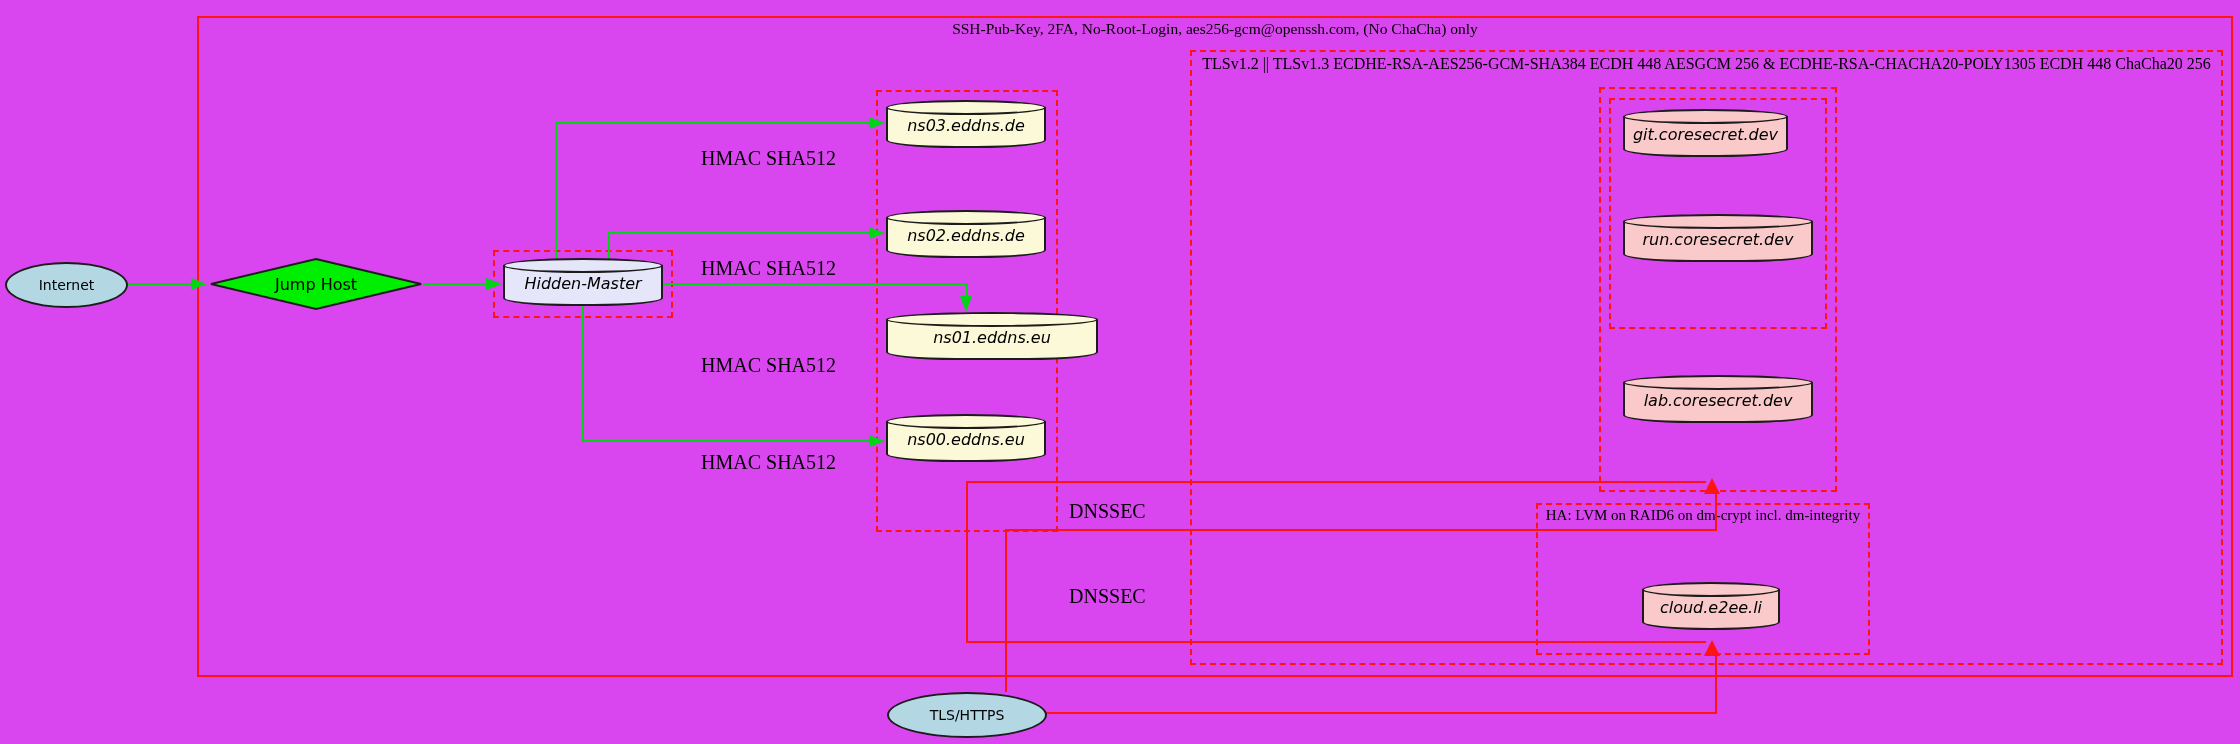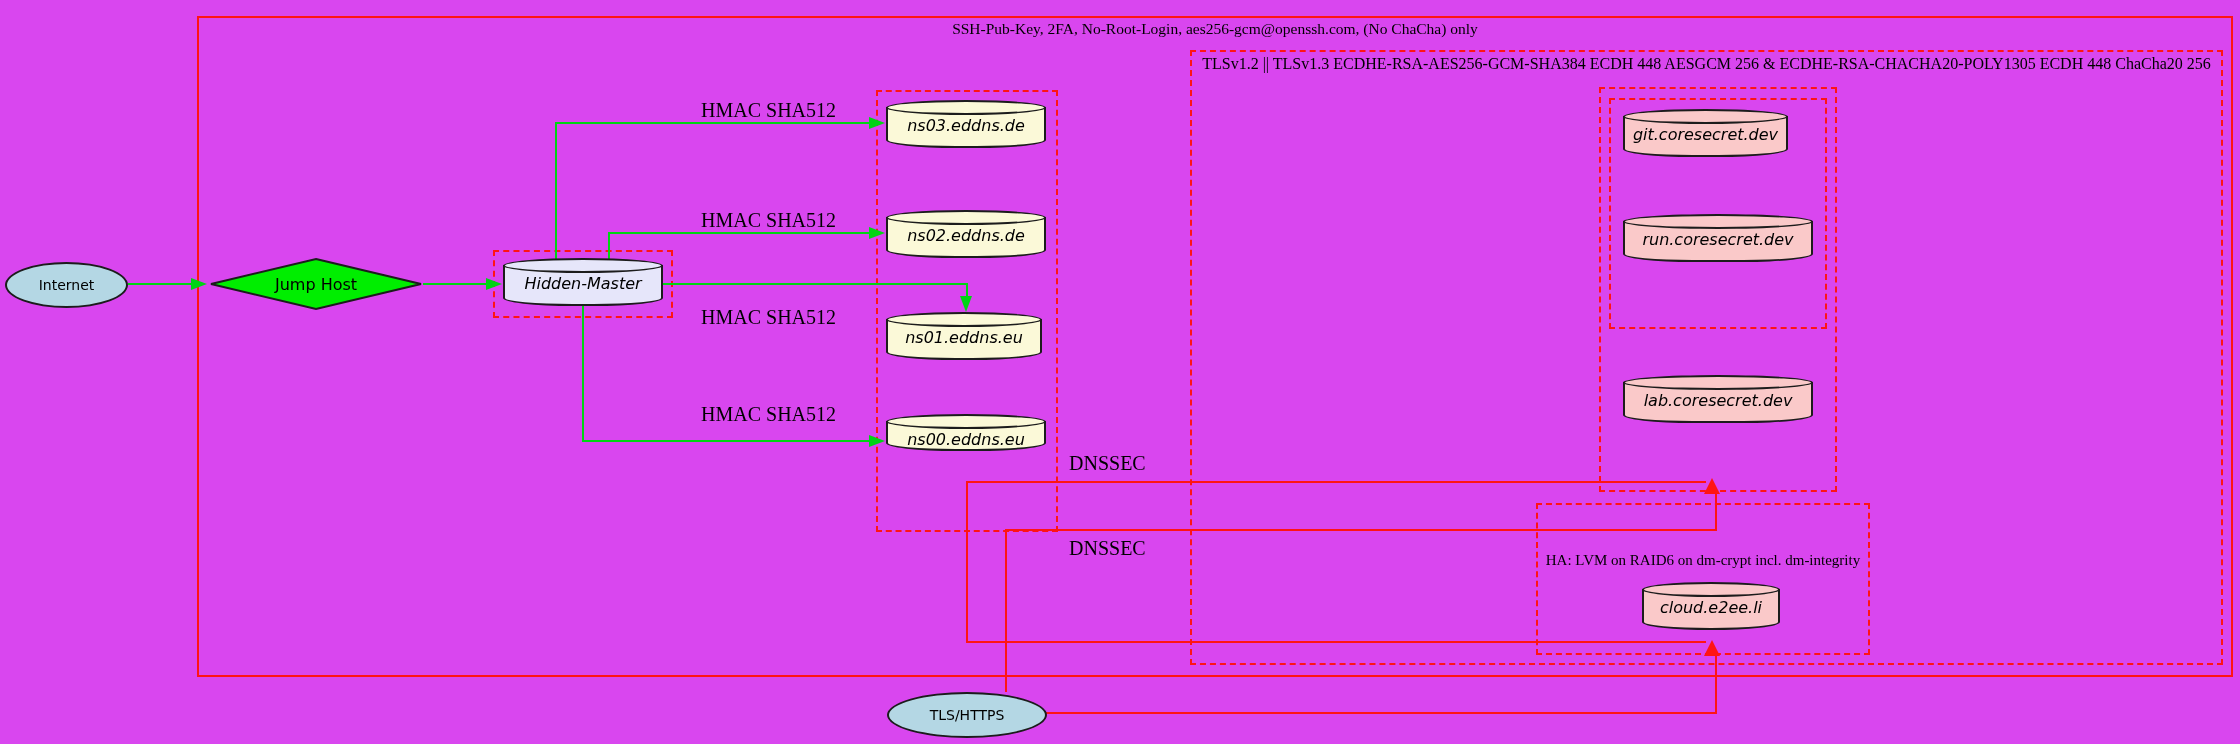--- a/index.html
+++ b/index.html
@@ -21,21 +21,21 @@
   .green{background:var(--c-green,#00d414);}
   .red{background:var(--c-red,#ff1414);}
   
   .ar{position:absolute;width:0;height:0;}
   .ar-r{border-top:6px solid transparent;border-bottom:6px solid transparent;border-left:16px solid var(--c-green,#00d414);}
   .ar-d{border-left:6px solid transparent;border-right:6px solid transparent;border-top:16px solid var(--c-green,#00d414);}
   .ar-u-red{border-left:8px solid transparent;border-right:8px solid transparent;border-bottom:16px solid var(--c-red,#ff1414);}
   
   .elabel{
     position:absolute;white-space:nowrap;color:#000;
-    font-family:"Liberation Serif",serif;font-size:20px;
+    font-family:"Liberation Serif",serif;font-size:20px;margin-top:48px;
   }
   
   .cyl{position:absolute;}
   .cyl-top{
     position:absolute;left:0;right:0;top:0;height:15px;box-sizing:border-box;
     border:2px solid var(--c-border,#1c1c1c);border-radius:50%;background:var(--fill,#fff);z-index:2;
   }
   .cyl-body{
     position:absolute;left:0;right:0;top:7px;bottom:0;box-sizing:border-box;
     border:2px solid var(--c-border,#1c1c1c);border-top:none;
@@ -70,21 +70,21 @@
   <div class="box box-solid" style="left:197px;top:16px;width:2036px;height:661px;"></div>
   <div class="clabel" style="left:197px;top:20px;width:2036px;">SSH-Pub-Key, 2FA, No-Root-Login, aes256-gcm@openssh.com, (No ChaCha) only</div>
 
   <div class="box box-dashed" style="left:1190px;top:50px;width:1033px;height:615px;"></div>
   <div class="clabel" style="left:1190px;top:55px;width:1033px;font-size:16px;">TLSv1.2 || TLSv1.3 ECDHE-RSA-AES256-GCM-SHA384 ECDH 448 AESGCM 256 &amp; ECDHE-RSA-CHACHA20-POLY1305 ECDH 448 ChaCha20 256</div>
 
   <div class="box box-dashed" style="left:1599px;top:87px;width:238px;height:405px;"></div>
   <div class="box box-dashed" style="left:1609px;top:98px;width:218px;height:231px;"></div>
 
   <div class="box box-dashed" style="left:1536px;top:503px;width:334px;height:152px;"></div>
-  <div class="clabel" style="left:1536px;top:507px;width:334px;font-size:15px;margin-top:45px;">HA: LVM on RAID6 on dm-crypt incl. dm-integrity</div>
+  <div class="clabel" style="left:1536px;top:507px;width:334px;font-size:15px;">HA: LVM on RAID6 on dm-crypt incl. dm-integrity</div>
 
   <div class="box box-dashed" style="left:876px;top:90px;width:182px;height:442px;"></div>
 
   <div class="box box-dashed" style="left:493px;top:250px;width:180px;height:68px;"></div>
 
   <div class="hl green" style="left:128px;top:283px;width:64px;"></div>
   <div class="ar ar-r" style="left:191px;top:278px;"></div>
 
   <div class="hl green" style="left:423px;top:283px;width:64px;"></div>
   <div class="ar ar-r" style="left:486px;top:278px;"></div>
@@ -148,27 +148,27 @@
     <div class="cyl-top"></div>
     <div class="cyl-label">ns03.eddns.de</div>
   </div>
 
   <div class="cyl fill-cream" style="left:886px;top:210px;width:160px;height:48px;">
     <div class="cyl-body"></div>
     <div class="cyl-top"></div>
     <div class="cyl-label">ns02.eddns.de</div>
   </div>
 
-  <div class="cyl fill-cream" style="left:886px;top:312px;width:156px;height:48px;">
+  <div class="cyl fill-cream" style="left:886px;top:312px;width:172px;height:48px;padding-left:40px;">
     <div class="cyl-body"></div>
     <div class="cyl-top"></div>
     <div class="cyl-label">ns01.eddns.eu</div>
   </div>
 
-  <div class="cyl fill-cream" style="left:886px;top:414px;width:160px;height:37px;">
+  <div class="cyl fill-cream" style="left:886px;top:414px;width:160px;height:48px;">
     <div class="cyl-body"></div>
     <div class="cyl-top"></div>
     <div class="cyl-label">ns00.eddns.eu</div>
   </div>
 
   <div class="cyl fill-pink" style="left:1623px;top:109px;width:165px;height:48px;">
     <div class="cyl-body"></div>
     <div class="cyl-top"></div>
     <div class="cyl-label">git.coresecret.dev</div>
   </div>

